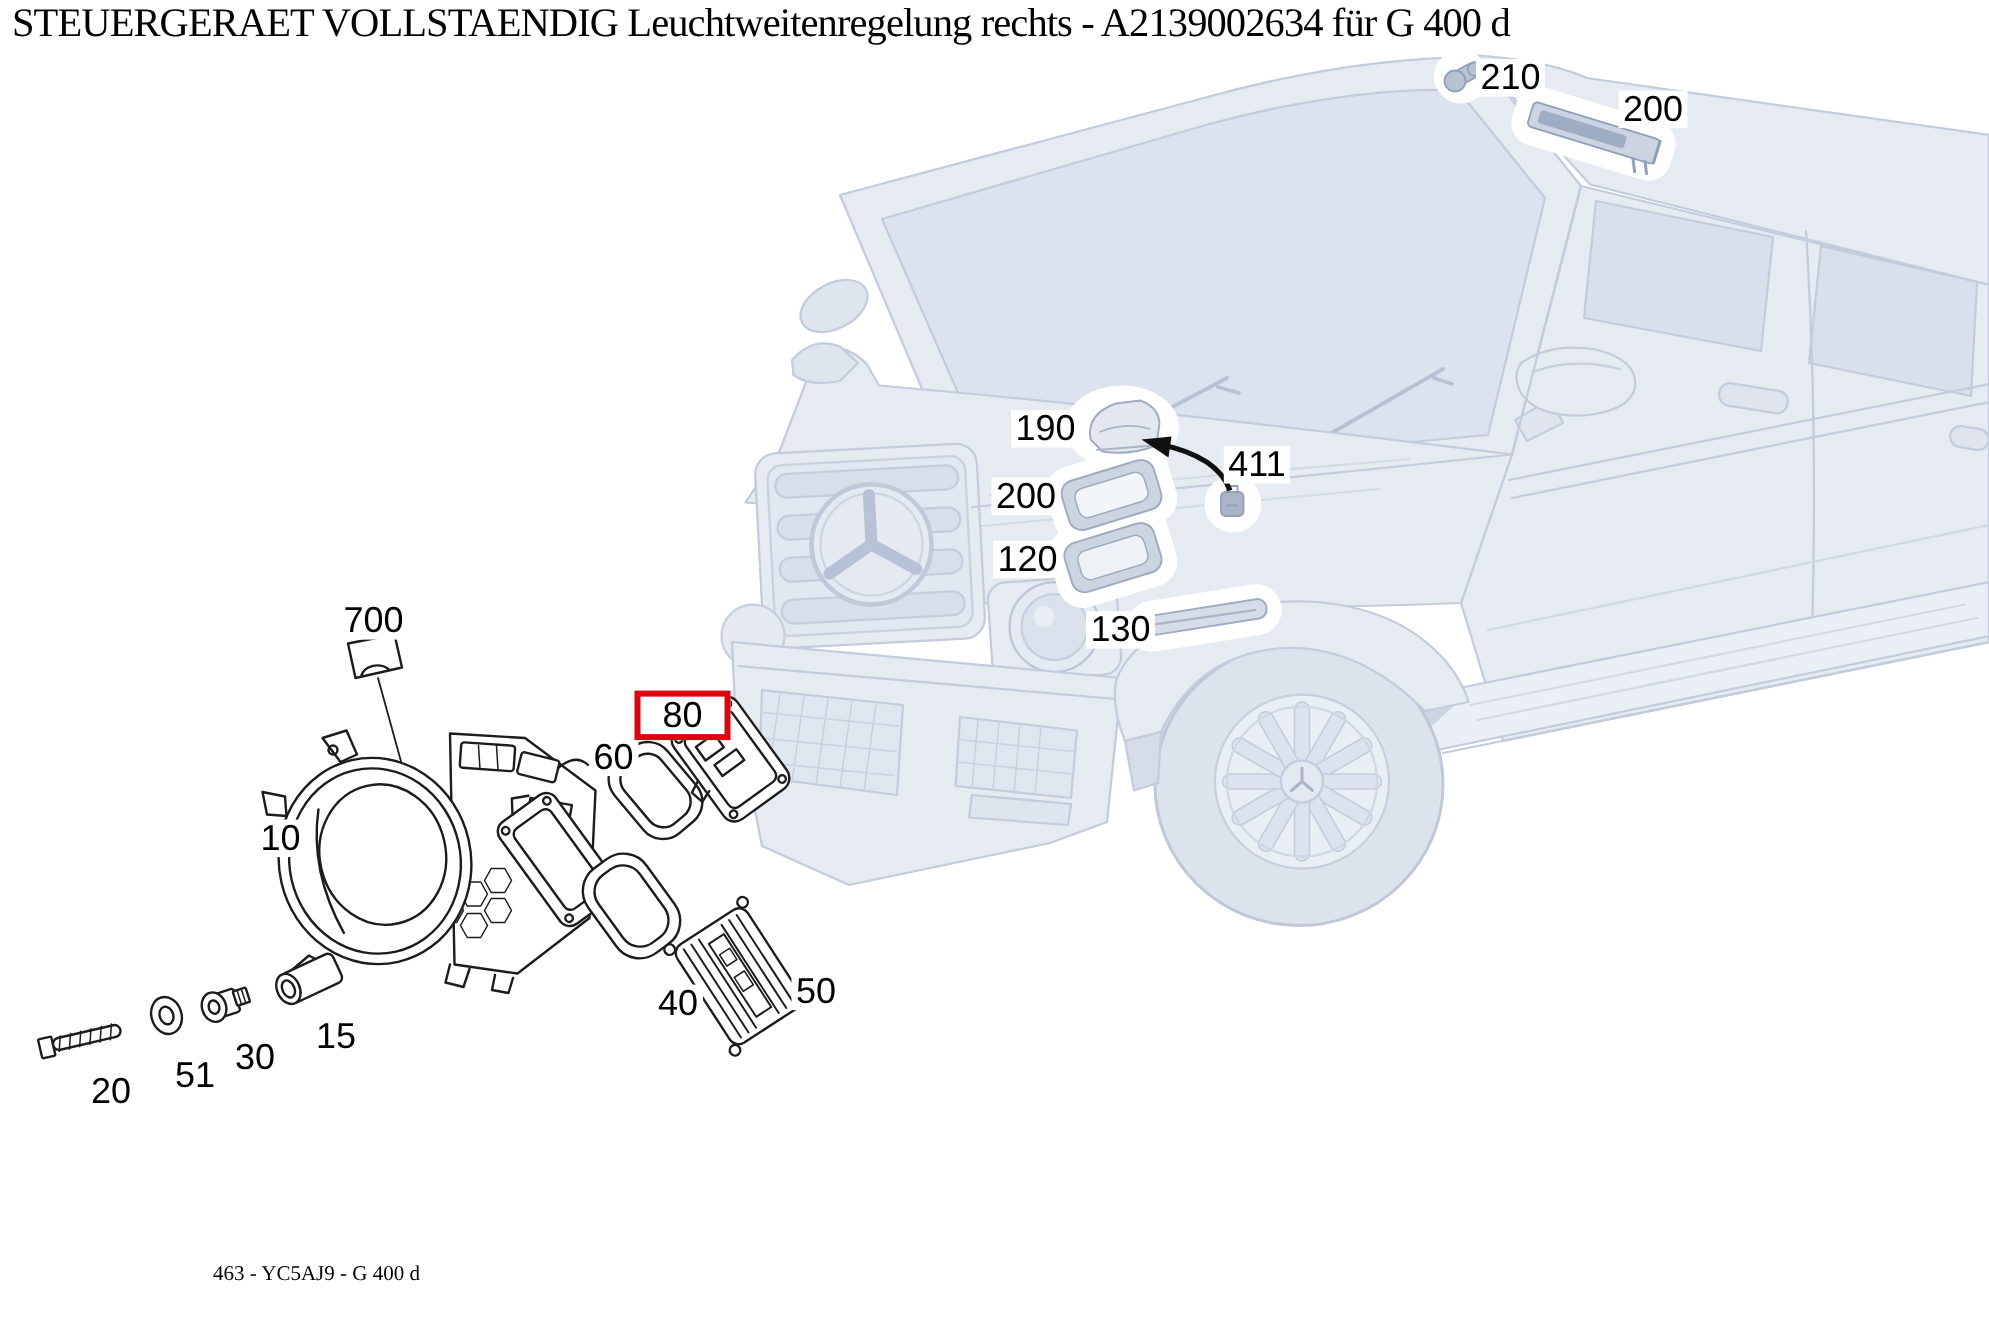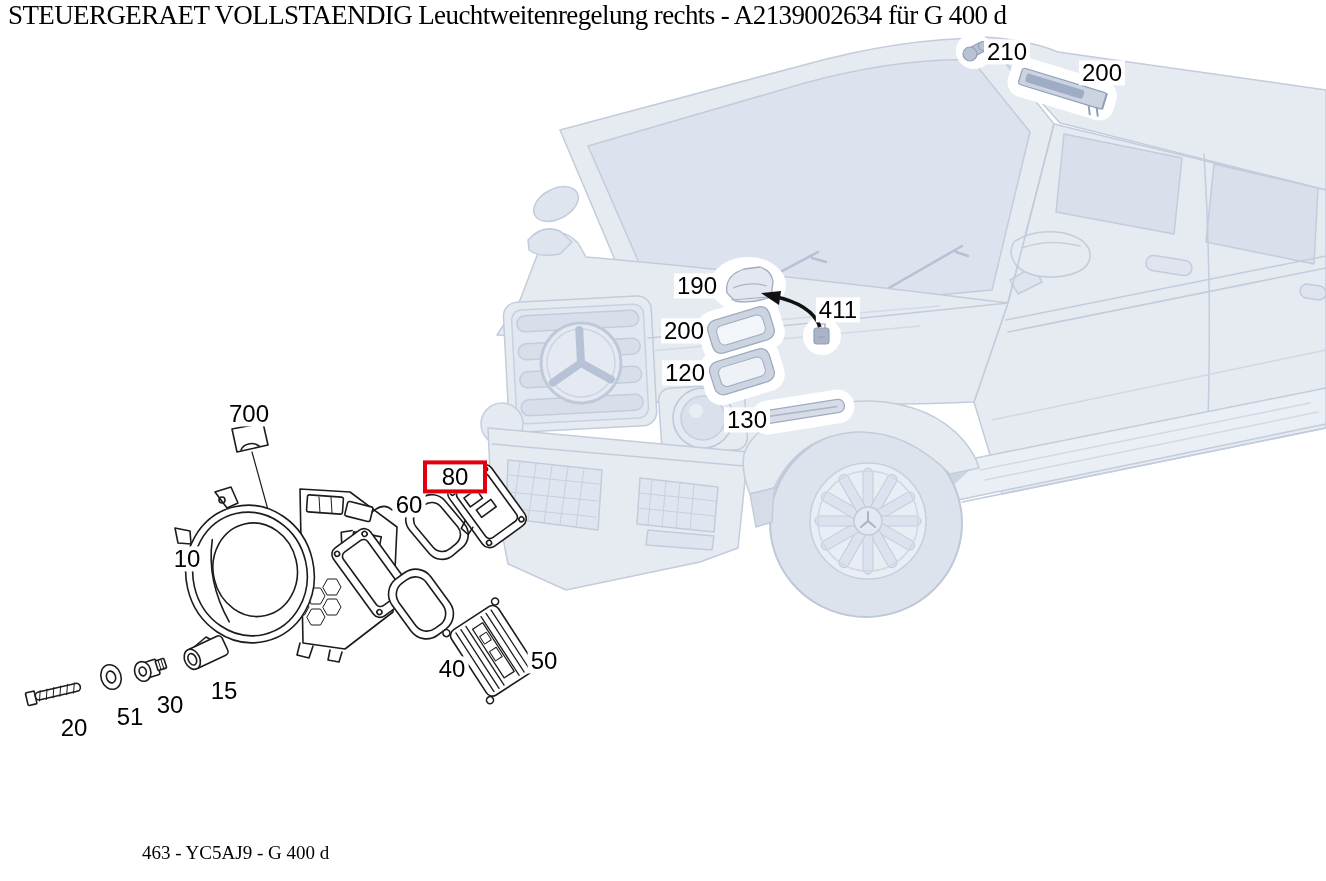--- a/index.html
+++ b/index.html
@@ -1,21 +1,21 @@
 <!DOCTYPE html>
 <html><head>
 <meta charset="utf-8">
 <style>
   html,body{margin:0;padding:0;background:#ffffff;}
   #canvas{position:relative;width:1326px;height:881px;background:#ffffff;overflow:hidden;
           font-family:"Liberation Sans",sans-serif;}
   #title{position:absolute;left:8px;top:0px;font-family:"Liberation Serif",serif;
          font-size:27px;letter-spacing:-0.6px;color:#000;white-space:nowrap;}
   #footer{position:absolute;left:142px;top:842px;font-family:"Liberation Serif",serif;
-          font-size:19px;color:#000;white-space:nowrap;}
+          font-size:14px;color:#000;white-space:nowrap;}
   svg{position:absolute;left:0;top:0;}
   .callout{position:absolute;transform:translate(-50%,-50%);background:#ffffff;color:#000;
            font-size:24px;line-height:1.05;padding:0 3px;white-space:nowrap;cursor:pointer;}
   .callout.boxed{border:4px solid #e2000f;padding:0 5px;display:flex;align-items:center;
                  justify-content:center;min-width:46px;min-height:22px;}
 </style>
 </head>
 <body>
 
 <div id="canvas">

